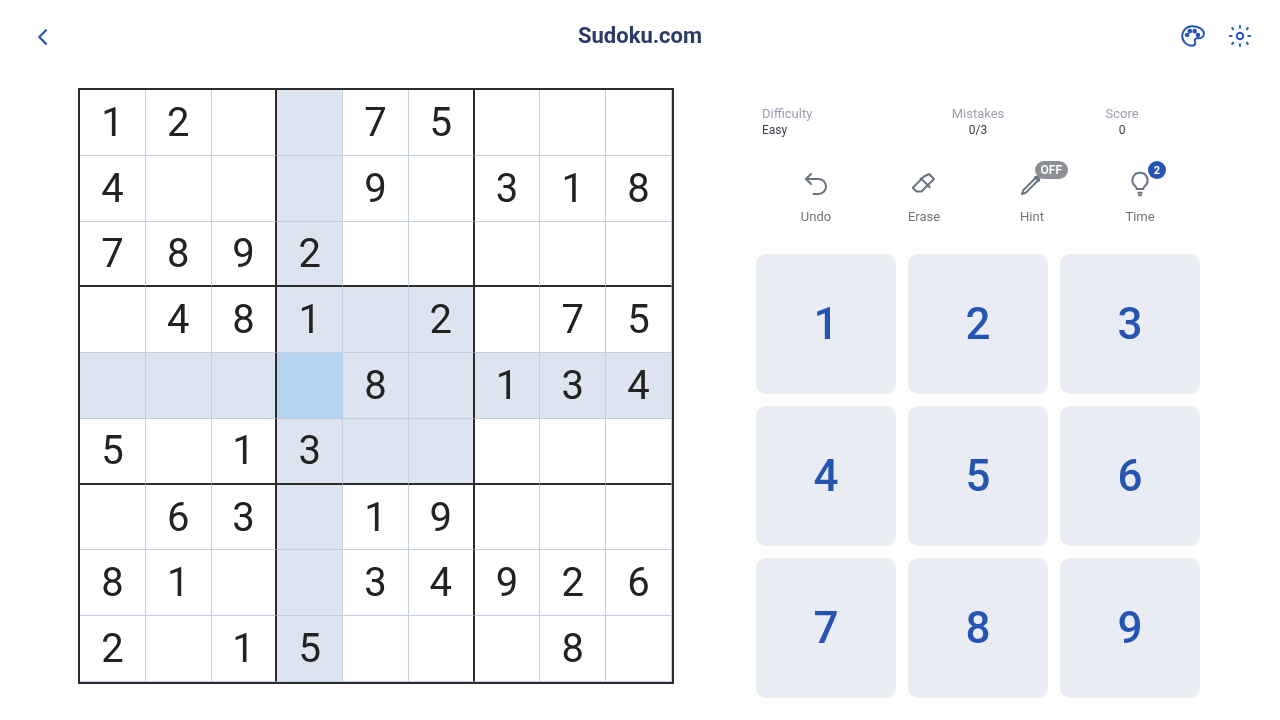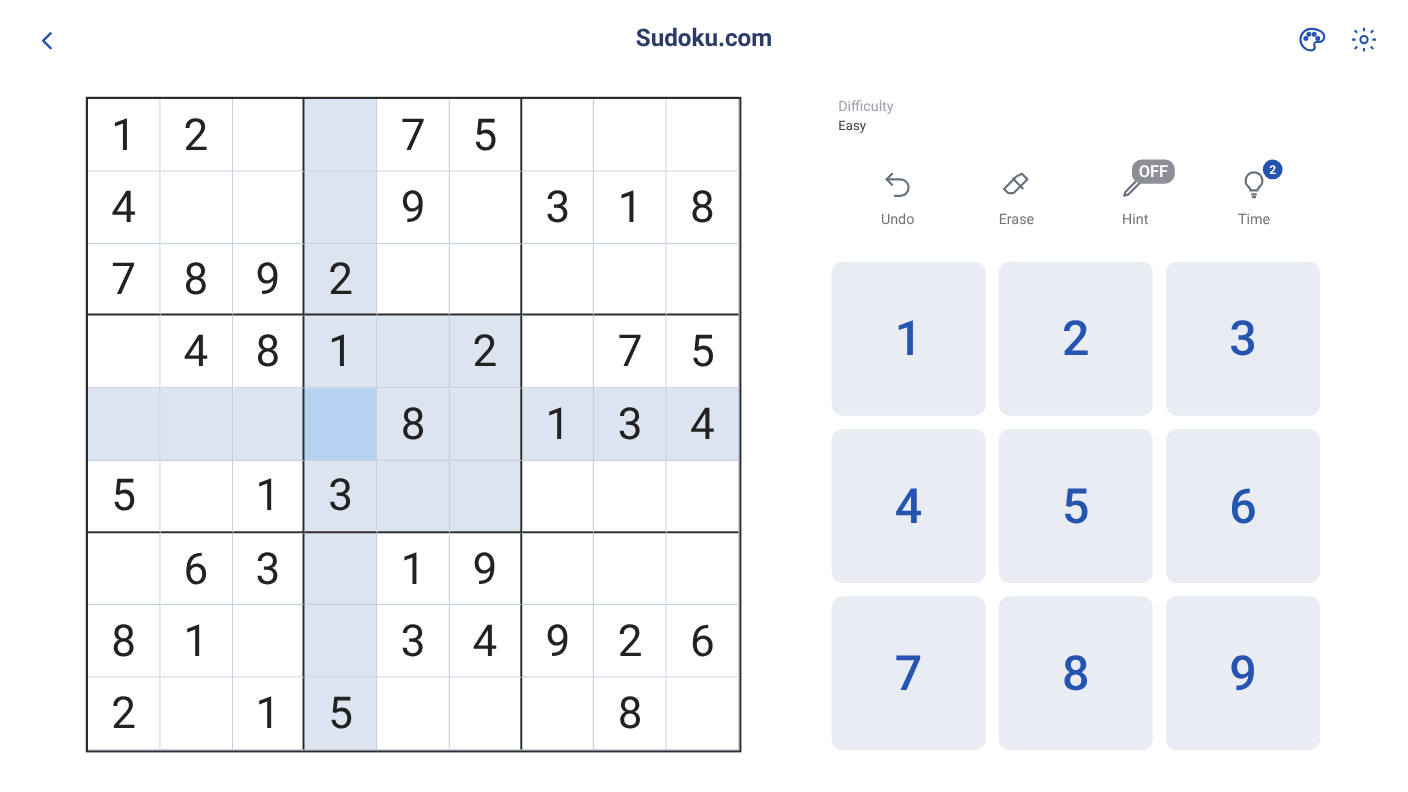--- a/index.html
+++ b/index.html
@@ -20,36 +20,36 @@
   .board { width: 100%; height: 100%; border: 2px solid #2c2c2c; display:grid; grid-template-columns: repeat(9,1fr); grid-template-rows: repeat(9,1fr); }
   .cell { border-right:1px solid #c3cde0; border-bottom:1px solid #c3cde0; display:flex; align-items:center; justify-content:center; font-size: 40px; color:#222; cursor:pointer; background:#fff; }
   .cell.br { border-right:2px solid #2c2c2c; }
   .cell.bb { border-bottom:2px solid #2c2c2c; }
   .cell.hl { background:#dce4ef; }
   .cell.sel { background:#b5d4f2; }
 
   
   .side { position:absolute; left: 756px; top: 90px; width: 444px; }
 
-  .stats { display:flex; justify-content: space-between; align-items:flex-end; padding: 0 6px; }
+  .stats { display:flex; justify-content: space-between; align-items:flex-end; padding: 0 6px; margin-top: 16px; }
   .stat { text-align:center; flex:1; }
   .stat .lbl { font-size: 13px; color:#9aa1ad; margin-bottom:2px; }
   .stat .val { font-size: 12px; color:#3a3f47; font-weight:400; }
   .stat.left { text-align:left; }
   .stat.right { text-align:right; }
   .time-box { display:flex; align-items:center; justify-content:flex-end; gap:8px; }
   .pause { width:24px; height:24px; border-radius:50%; background:#e5e8ed; display:flex; align-items:center; justify-content:center; cursor:pointer; }
   .pause svg { width:10px; height:10px; }
 
   .actions { display:flex; justify-content: space-between; margin-top: 30px; padding: 0 6px; }
   .action { flex:1; display:flex; flex-direction:column; align-items:center; gap:8px; cursor:pointer; position:relative; }
   .action .icon { width:34px; height:34px; display:flex; align-items:center; justify-content:center; }
   .action .icon svg { width:30px; height:30px; stroke:#6a7180; fill:none; stroke-width:1.6; }
   .action .albl { font-size:13px; color:#737373; }
-  .badge-notes { position:absolute; top:-6px; right:18px; background:#8c8f96; color:#fff; font-size:15px; font-weight:600; padding:2px 6px; border-radius:9px; }
+  .badge-notes { position:absolute; top:-6px; right:18px; background:#8c8f96; color:#fff; font-size:12px; font-weight:600; padding:2px 6px; border-radius:9px; }
   .badge-hint { position:absolute; top:-6px; right:28px; width:18px; height:18px; border-radius:50%; background:#2554b1; color:#fff; font-size:11px; font-weight:700; display:flex; align-items:center; justify-content:center; }
 
   .numpad { margin-top: 30px; display:grid; grid-template-columns: repeat(3, 140px); grid-template-rows: repeat(3, 140px); gap: 12px; justify-content:center; }
   .numbtn { background:#e9edf3; border-radius:10px; display:flex; align-items:center; justify-content:center; font-size:44px; color:#2554b1; font-weight:500; cursor:pointer; }
 </style>
 </head>
 <body>
 <div class="root">
 
 <div class="header">
@@ -162,20 +162,28 @@
         <div class="cell">8</div>
         <div class="cell"></div>
       </div>
 </div>
 
 <div class="side">
   <div class="stats">
     <div class="stat left">
       <div class="lbl">Difficulty</div>
       <div class="val">Easy</div>
+    </div>
+    <div class="stat">
+      <div class="lbl">Mistakes</div>
+      <div class="val">0/3</div>
+    </div>
+    <div class="stat">
+      <div class="lbl">Score</div>
+      <div class="val">0</div>
     </div>
   </div>
 
   <div class="actions">
     <div class="action">
       <div class="icon">
             <svg viewBox="0 0 24 24">
               <path d="M8 4 L4 8 L8 12" stroke-linecap="round" stroke-linejoin="round"></path>
               <path d="M4 8 H14 a6 6 0 0 1 6 6 v0 a6 6 0 0 1 -6 6 H10" stroke-linecap="round"></path>
             </svg>

